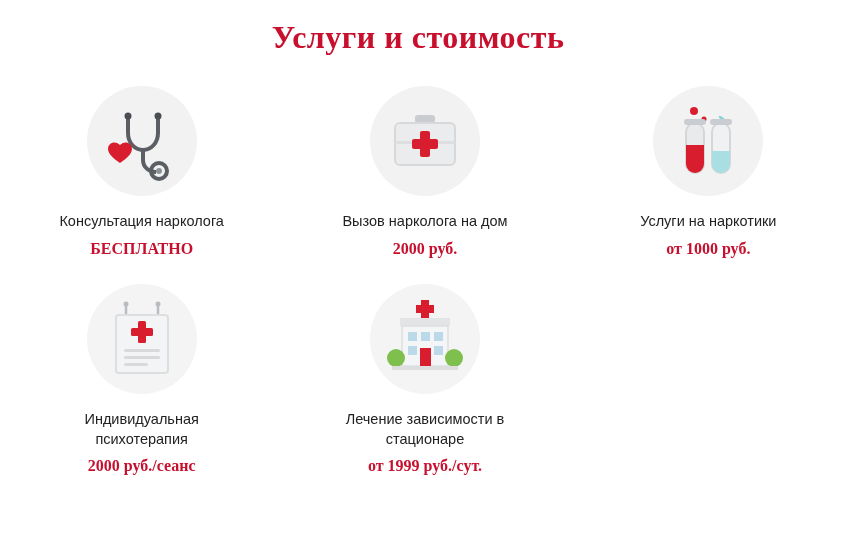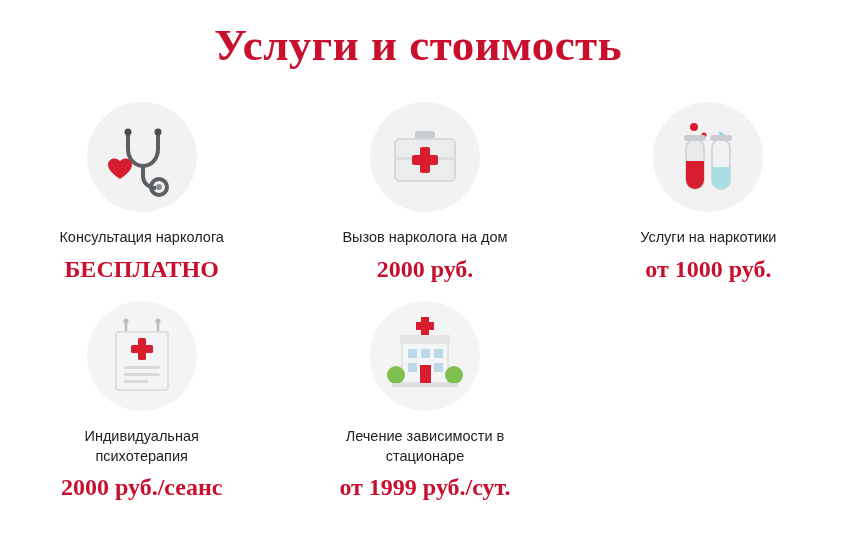--- a/index.html
+++ b/index.html
@@ -17,31 +17,31 @@
     position: relative;
     width: 850px;
     height: 539px;
     box-sizing: border-box;
   }
   .page-title {
     text-align: center;
     color: #c8102e;
     font-family: "Liberation Serif", serif;
     font-weight: bold;
-    font-size: 45px;
+    font-size: 32px;
     letter-spacing: 0.5px;
     margin: 18px 14px 0 0;
     padding: 0;
     line-height: 1.2;
   }
   .grid {
     display: grid;
     grid-template-columns: repeat(3, 1fr);
     grid-template-rows: repeat(2, auto);
-    row-gap: 18px;
+    row-gap: 26px;
     margin-top: 30px;
   }
   .card {
     display: flex;
     flex-direction: column;
     align-items: center;
     justify-content: flex-start;
   }
   .icon-circle {
     width: 110px;
@@ -58,21 +58,21 @@
     font-size: 14.5px;
     color: #222;
     text-align: center;
     line-height: 1.35;
     max-width: 200px;
   }
   .card-price {
     margin-top: 7px;
     font-family: "Liberation Serif", serif;
     font-weight: bold;
-    font-size: 24px;
+    font-size: 16px;
     color: #c8102e;
     text-align: center;
     line-height: 1.2;
   }
   .row2 .icon-circle {
     background: #f4f4f4;
   }
   svg { display: block; }
 </style>
 </head>

